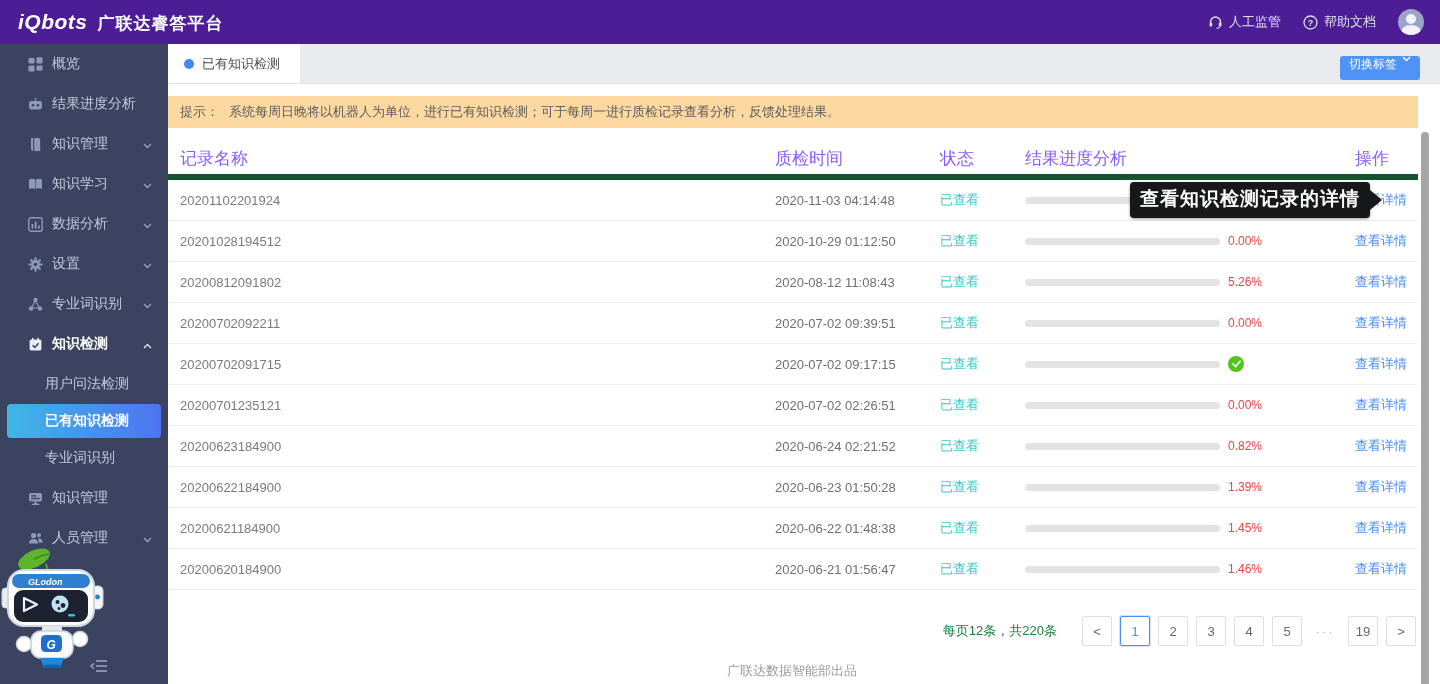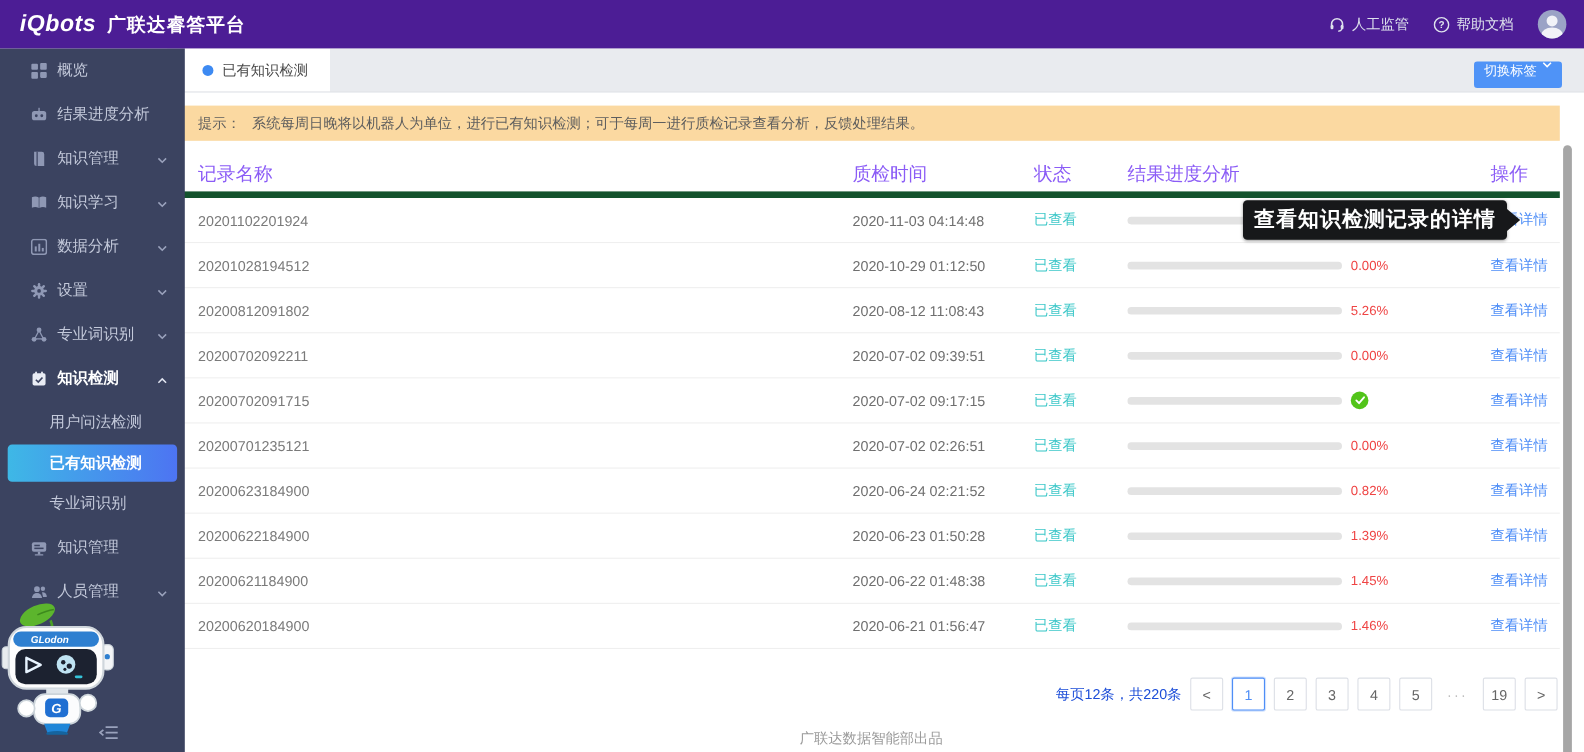--- a/index.html
+++ b/index.html
@@ -71,21 +71,21 @@
   .row-tooltip { position:absolute; right:48px; top:50%; transform:translateY(-50%);
     background:#17181a; color:#fff; font-size:19px; font-weight:700; letter-spacing:1px;
     padding:4px 10px 6px; border-radius:4px; white-space:nowrap; z-index:6;
     box-shadow:0 1px 3px rgba(0,0,0,.4); }
   .row-tooltip::after { content:''; position:absolute; left:100%; top:50%; transform:translateY(-50%);
     border:10px solid transparent; border-left:12px solid #17181a; border-right-width:0; }
 
   
   .pagination { margin-top:26px; display:flex; align-items:center; justify-content:flex-end;
     gap:8px; font-size:13px; color:#666; padding-right:2px; }
-  .pg-summary { margin-right:0; color:#1d4ed8; }
+  .pg-summary { margin-right:17px; color:#15803d; }
   .pg-btn { min-width:30px; height:30px; border:1px solid #dcdfe6; border-radius:2px; background:#fff;
     display:inline-flex; align-items:center; justify-content:center; font-size:13px; color:#666; cursor:pointer; }
   .pg-btn.active { border-color:#4e8ef7; color:#4e8ef7; box-shadow:0 0 0 1px rgba(78,142,247,.25); }
   .pg-btn.dots { border:none; color:#b9b9b9; letter-spacing:2px; cursor:default; }
 
   .footer { margin-top:16px; text-align:center; font-size:13px; color:#9a9a9a; }
 
   
   .scrollbar-thumb { position:absolute; right:11px; top:88px; width:8px; height:560px;
     background:#a6a6a6; border-radius:4px; z-index:15; }

